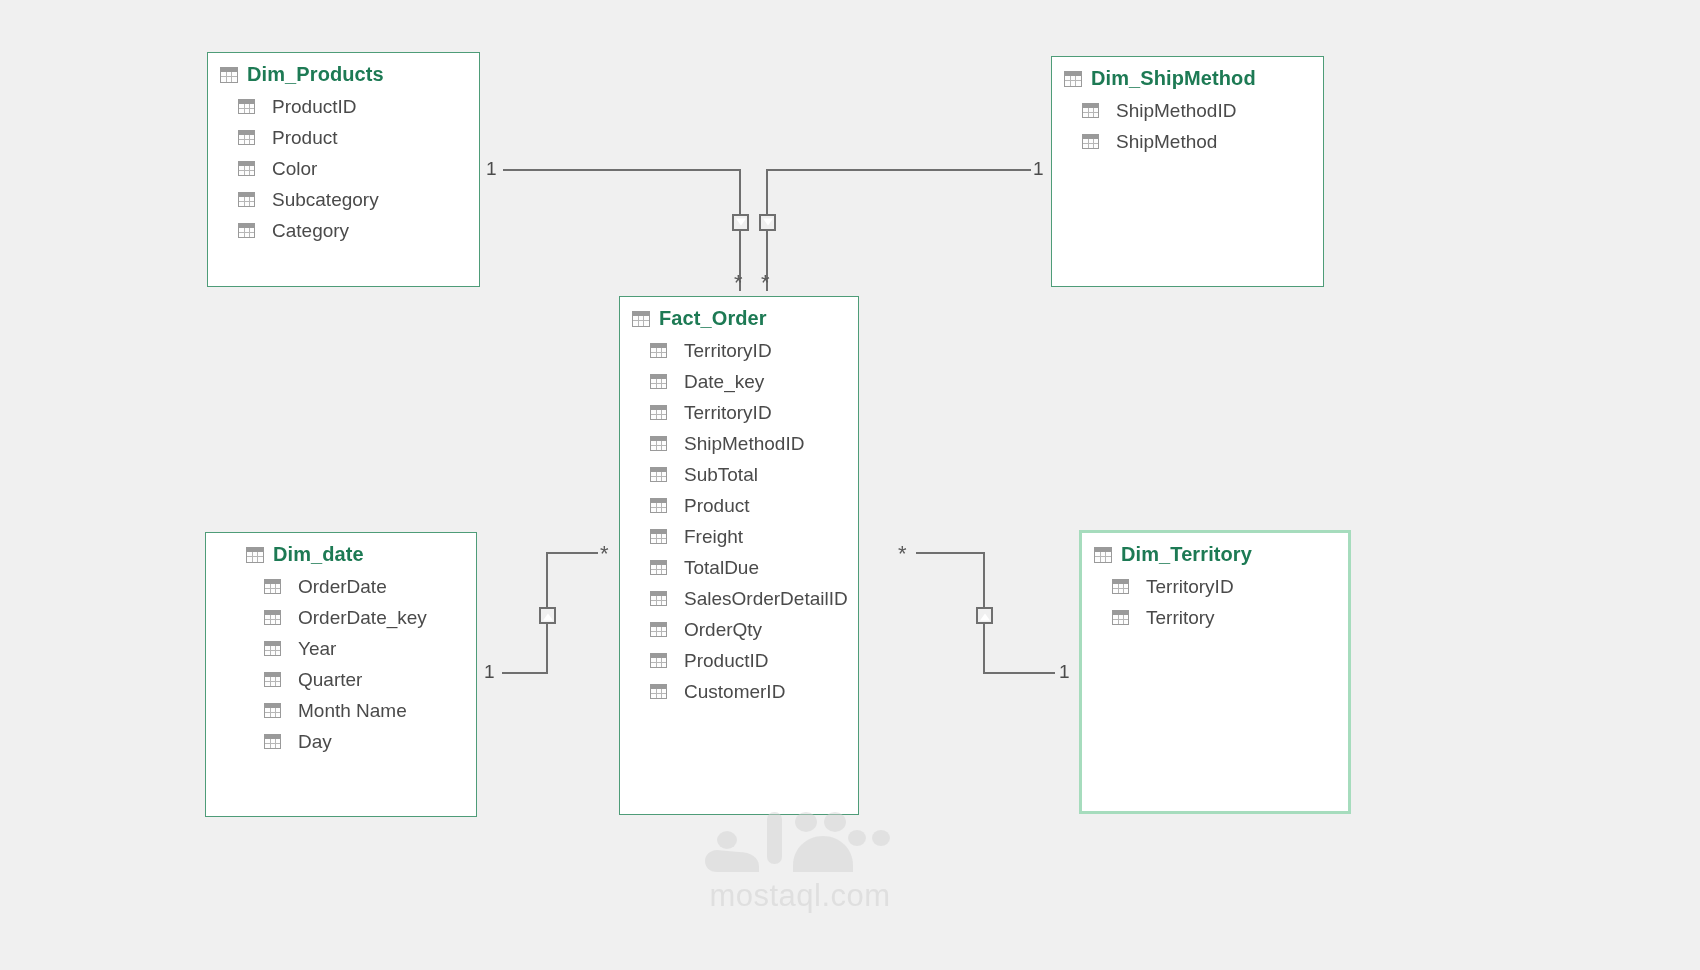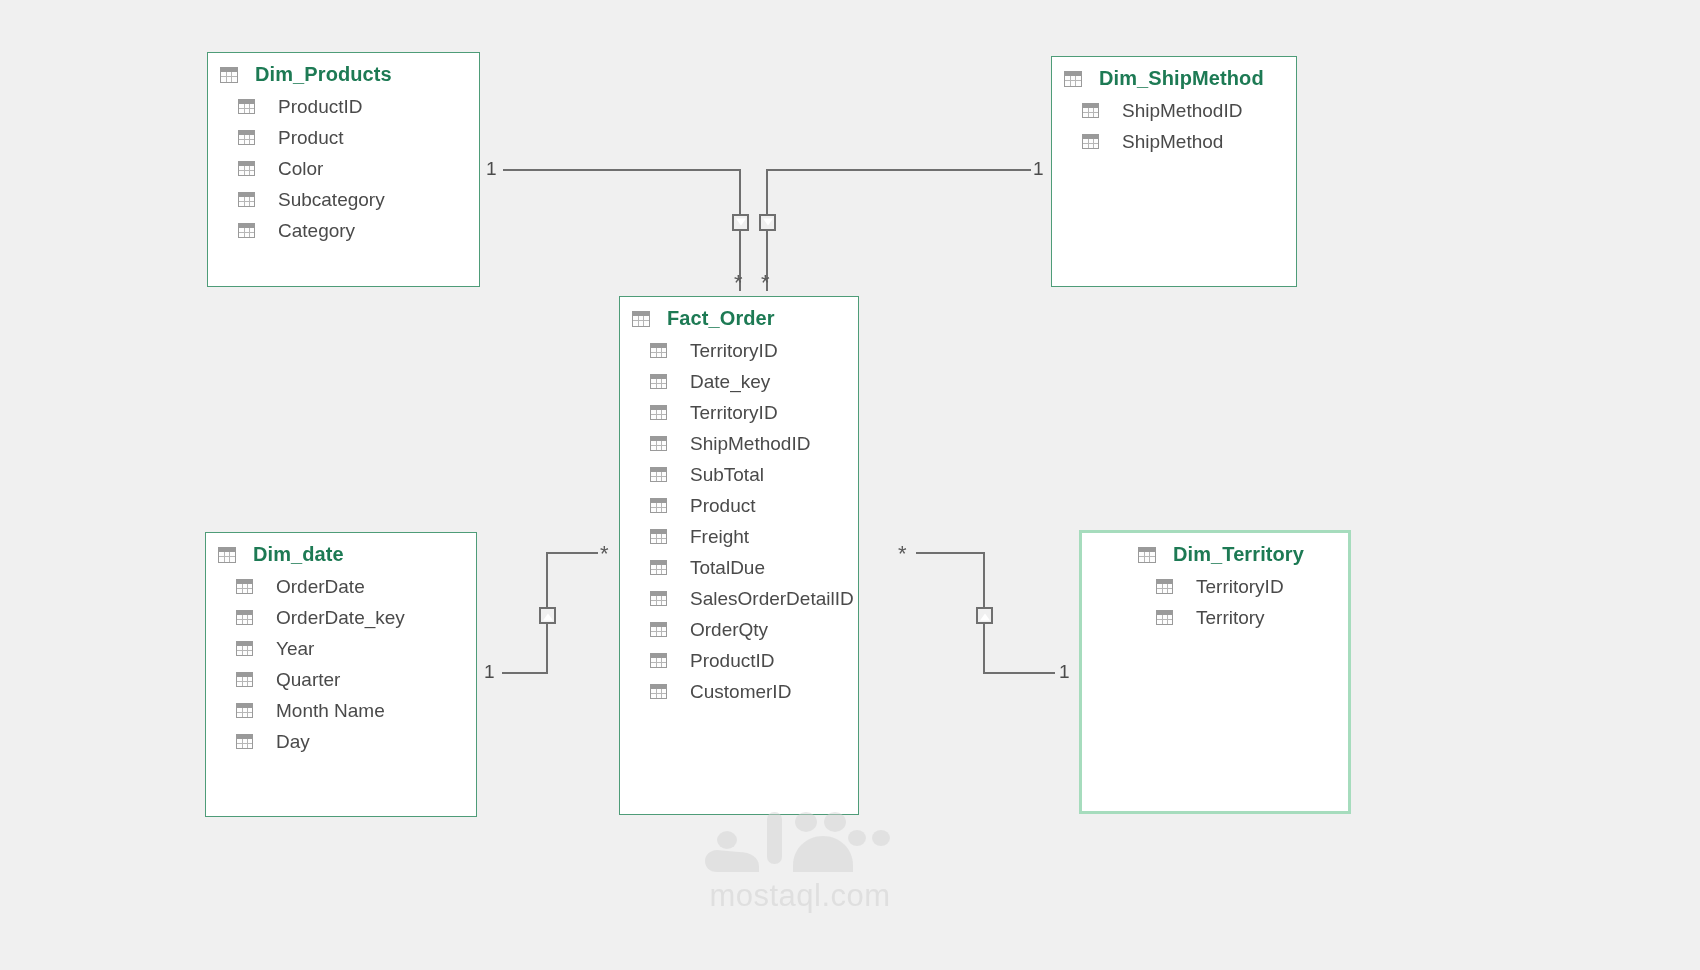--- a/index.html
+++ b/index.html
@@ -24,40 +24,39 @@
   
   .tbl {
     position: absolute;
     background: #ffffff;
     border: 1px solid #4e9c78;
     box-sizing: border-box;
     z-index: 3;
   }
   .tbl.selected {
     border: 3px solid #a6dcbd;
-    padding-left: 44px;
   }
   .tbl-title {
     display: flex;
     align-items: center;
-    gap: 17px;
+    gap: 9px;
     padding: 10px 0 0 12px;
     color: #1d7a54;
     font-size: 20px;
     font-weight: bold;
     letter-spacing: .1px;
     white-space: nowrap;
   }
   .tbl-cols {
     padding: 5px 0 0 30px;
   }
   .col-row {
     display: flex;
     align-items: center;
-    gap: 23px;
+    gap: 17px;
     height: 31px;
     color: #4a4a4a;
     font-size: 19px;
     white-space: nowrap;
   }
 
   
   .gicon {
     flex: 0 0 auto;
     display: inline-block;
@@ -237,21 +236,21 @@
       </div>
       <div class="col-row">
         <span class="gicon">
             <i></i>
           </span>
         <span>Category</span>
       </div>
     </div>
   </div>
 
-  <div class="tbl" style="left:1051px; top:56px; width:246px; height:231px;">
+  <div class="tbl" style="left:1051px; top:56px; width:273px; height:231px;">
     <div class="tbl-title">
       <span class="gicon gicon-title">
           <i></i>
         </span>
       <span>Dim_ShipMethod</span>
     </div>
     <div class="tbl-cols">
       <div class="col-row">
         <span class="gicon">
             <i></i>
@@ -343,21 +342,21 @@
       </div>
       <div class="col-row">
         <span class="gicon">
             <i></i>
           </span>
         <span>CustomerID</span>
       </div>
     </div>
   </div>
 
-  <div class="tbl" style="left:205px; top:532px; width:272px; height:285px;">
+  <div class="tbl" style="left:205px; top:532px; width:272px; height:285px;padding-left:28px;">
     <div class="tbl-title">
       <span class="gicon gicon-title">
           <i></i>
         </span>
       <span>Dim_date</span>
     </div>
     <div class="tbl-cols">
       <div class="col-row">
         <span class="gicon">
             <i></i>

